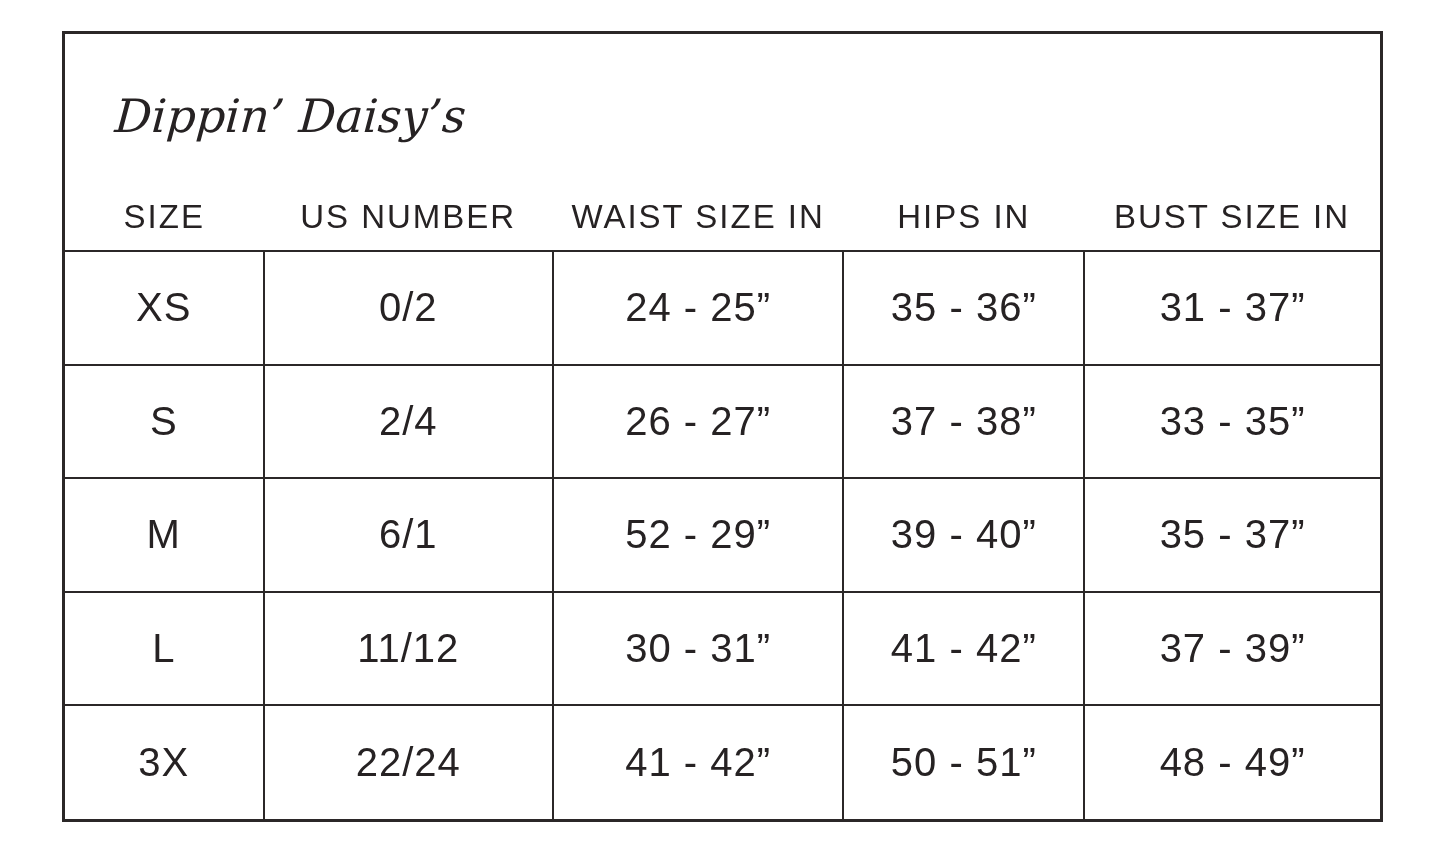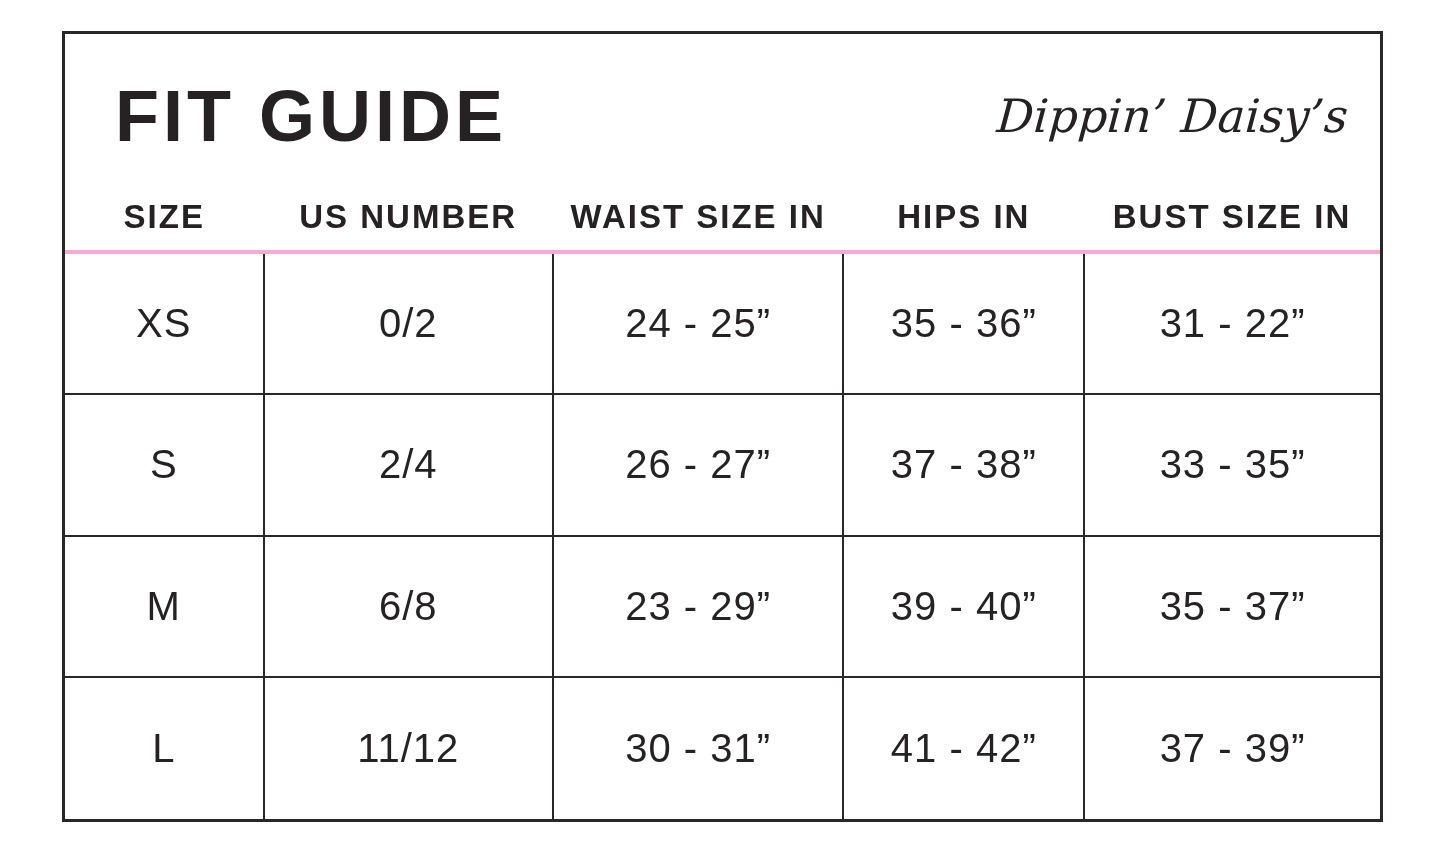--- a/index.html
+++ b/index.html
@@ -49,25 +49,25 @@
   }
   table.fit-table {
     width: 100%;
     height: 635px;
     border-collapse: collapse;
     table-layout: fixed;
   }
   .fit-table th {
     height: 66px;
     font-size: 33px;
-    font-weight: 700;
+    font-weight: 400;
     letter-spacing: 2px;
     text-align: center;
     vertical-align: middle;
-    border-bottom: 4px solid #f9a8d4;
+    border-bottom: 1px solid #f9a8d4;
     padding: 0;
     white-space: nowrap;
   }
   .fit-table td {
     font-size: 40px;
     font-weight: 400;
     letter-spacing: 1px;
     text-align: center;
     vertical-align: middle;
     border: 2px solid #2b2728;
@@ -78,21 +78,20 @@
   .fit-table td:last-child  { border-right: none; }
   .fit-table tbody tr:last-child td { border-bottom: none; }
   .fit-table tbody tr { height: 70px; }
 </style>
 </head>
 <body>
 
 <div class="frame">
 
   <div class="top-bar">
-    <div class="fit-title">FIT GUIDE</div>
     <div class="brand-logo">Dippin’ Daisy’s</div>
   </div>
 
   <table class="fit-table">
     <colgroup>
       <col style="width:15.1%">
       <col style="width:22.0%">
       <col style="width:22.1%">
       <col style="width:18.3%">
       <col style="width:22.5%">
@@ -105,39 +104,46 @@
         <th>HIPS IN</th>
         <th>BUST SIZE IN</th>
       </tr>
     </thead>
     <tbody>
       <tr>
         <td>XS</td>
         <td>0/2</td>
         <td>24 - 25”</td>
         <td>35 - 36”</td>
-        <td>31 - 22”</td>
+        <td>31 - 37”</td>
       </tr>
       <tr>
         <td>S</td>
         <td>2/4</td>
         <td>26 - 27”</td>
         <td>37 - 38”</td>
         <td>33 - 35”</td>
       </tr>
       <tr>
         <td>M</td>
-        <td>6/8</td>
-        <td>23 - 29”</td>
+        <td>6/1</td>
+        <td>52 - 29”</td>
         <td>39 - 40”</td>
         <td>35 - 37”</td>
       </tr>
       <tr>
         <td>L</td>
         <td>11/12</td>
         <td>30 - 31”</td>
         <td>41 - 42”</td>
         <td>37 - 39”</td>
       </tr>
+      <tr>
+        <td>3X</td>
+        <td>22/24</td>
+        <td>41 - 42”</td>
+        <td>50 - 51”</td>
+        <td>48 - 49”</td>
+      </tr>
     </tbody>
   </table>
 
 </div>
 
 </body></html>

